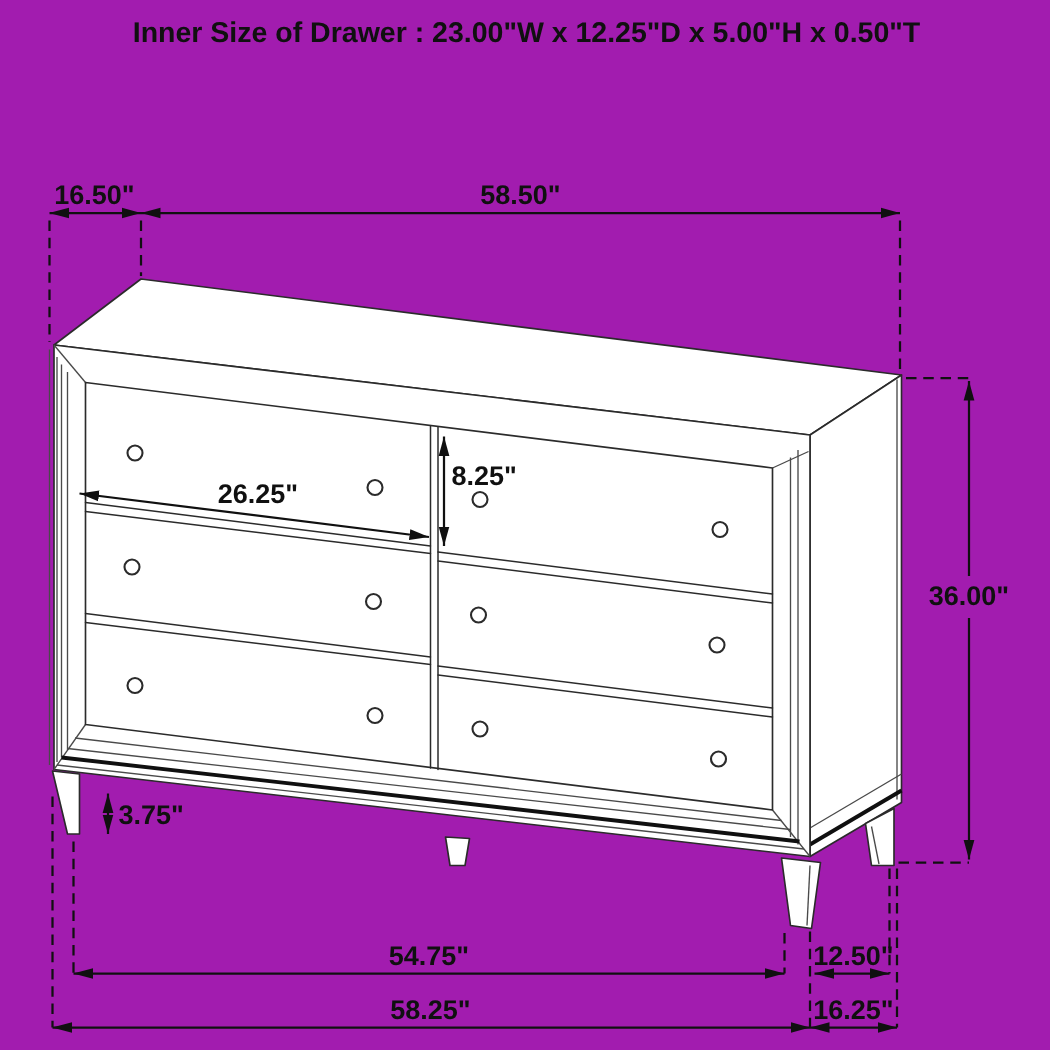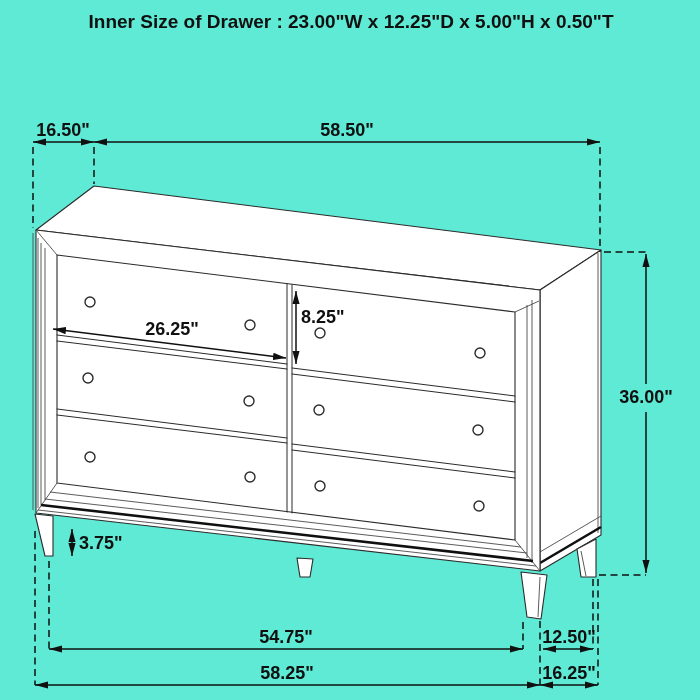--- a/index.html
+++ b/index.html
@@ -1,16 +1,16 @@
 <!DOCTYPE html>
 <html><head>
 <meta charset="utf-8">
 <style>
   html,body{margin:0;padding:0;background:#ffffff;}
-  .canvas{position:relative;width:700px;height:700px;background:#5eead4;overflow:hidden;
+  .canvas{position:relative;width:700px;height:700px;background:#a21caf;overflow:hidden;
           font-family:"Liberation Sans", sans-serif;}
   svg{display:block;}
   .ln    {stroke:#2b2b2b;stroke-width:1;fill:none;stroke-linejoin:round;stroke-linecap:round;}
   .lnfine{stroke:#4a4a4a;stroke-width:0.9;fill:none;}
   .lnthick{stroke:#101010;stroke-width:2.6;fill:none;}
   .face  {fill:#ffffff;stroke:#2b2b2b;stroke-width:1.1;stroke-linejoin:round;}
   .knob  {fill:#ffffff;stroke:#2b2b2b;stroke-width:1.4;}
   .dim   {stroke:#101010;stroke-width:1.5;fill:none;}
   .ext   {stroke:#101010;stroke-width:1.5;fill:none;stroke-dasharray:7 4.5;}
   .lbl   {font-family:"Liberation Sans", sans-serif;font-weight:bold;font-size:18px;fill:#101010;}

